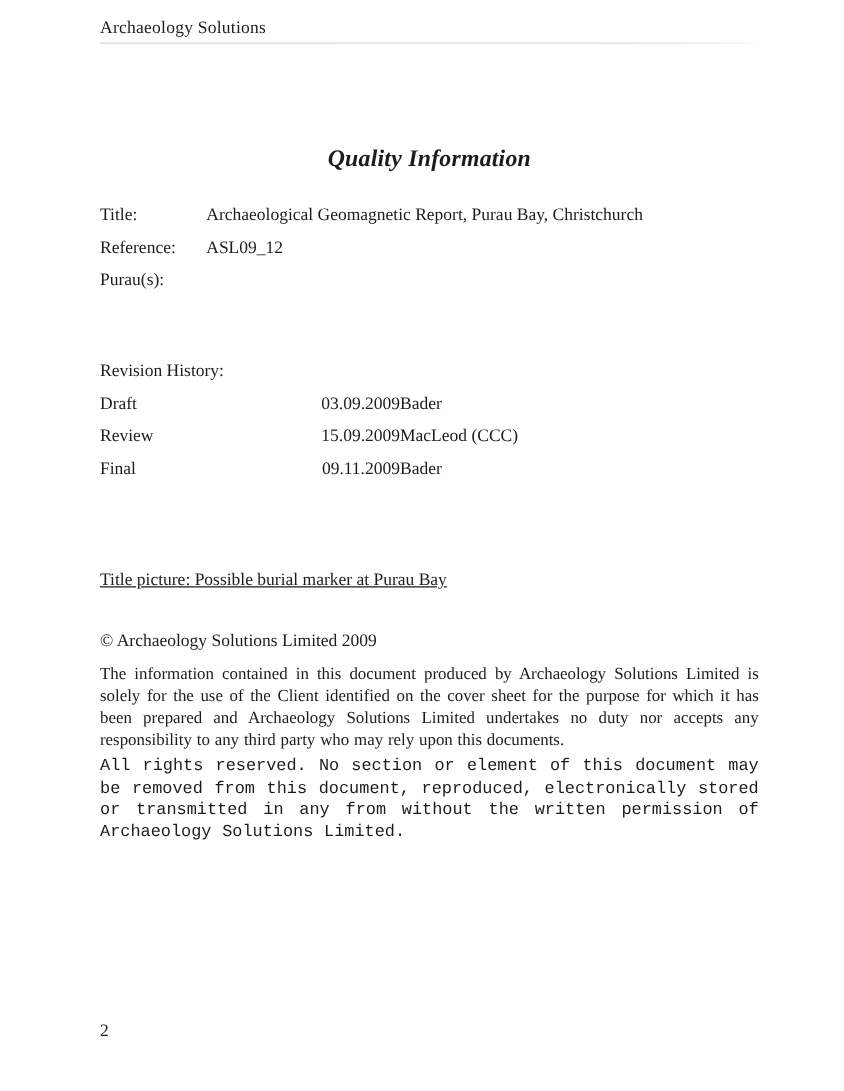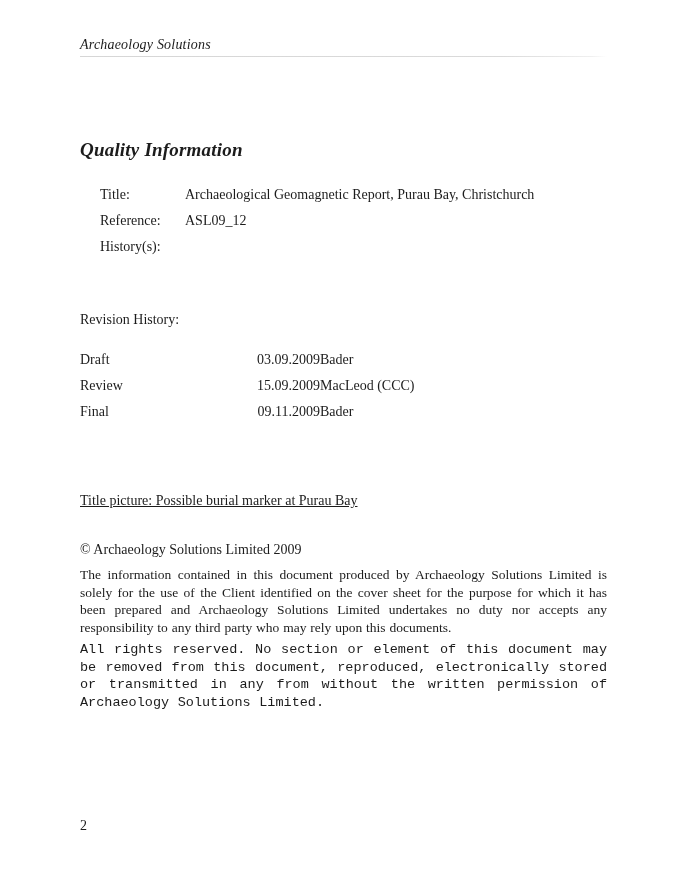--- a/index.html
+++ b/index.html
@@ -13,62 +13,61 @@
     width: 675px;
     height: 873px;
     background: #ffffff;
     overflow: hidden;
   }
   .content {
     padding: 0 68px 0 80px;
   }
   
   .doc-header {
-    padding-top: 38px;
-    font-style: italic;
+    padding-top: 16px;
   }
   .brand {
     font-size: 14px;
     line-height: 14px;
     padding-bottom: 4px;
     letter-spacing: 0.2px;
   }
   .rule {
     height: 1px;
     background: linear-gradient(to right, #d6d6d6 0%, #dadada 80%, #efefef 97%, rgba(255,255,255,0) 100%);
   }
   
   .section-title {
     margin-top: 82px;
     font-size: 19px;
     line-height: 22px;
     font-weight: bold;
     font-style: italic;
     letter-spacing: 0.2px;
+    text-align: center;
   }
   
   .meta {
     margin-top: 26px;
-    margin-left: 20px;
   }
   .meta-row {
     display: flex;
     font-size: 14px;
     line-height: 16px;
     margin-bottom: 10px;
   }
   .meta-label { width: 85px; flex: 0 0 85px; }
   .meta-value { flex: 1; }
   
   .revision-heading {
     margin-top: 57px;
     font-size: 14px;
     line-height: 16px;
   }
-  .revision-table { margin-top: 24px; }
+  .revision-table { margin-top: 10px; }
   .revision-row {
     display: flex;
     font-size: 14px;
     line-height: 16px;
     margin-bottom: 10px;
   }
   .rev-stage { width: 120px; flex: 0 0 120px; }
   .rev-date  { width: 120px; flex: 0 0 120px; text-align: right; }
   .rev-person { flex: 1; }
   
@@ -120,21 +119,21 @@
     <div class="meta">
       <div class="meta-row">
         <span class="meta-label">Title:</span>
         <span class="meta-value">Archaeological Geomagnetic Report, Purau Bay, Christchurch</span>
       </div>
       <div class="meta-row">
         <span class="meta-label">Reference:</span>
         <span class="meta-value">ASL09_12</span>
       </div>
       <div class="meta-row">
-        <span class="meta-label">History(s):</span>
+        <span class="meta-label">Purau(s):</span>
       </div>
     </div>
 
     <div class="revision-heading">Revision History:</div>
 
     <div class="revision-table">
       <div class="revision-row">
         <span class="rev-stage">Draft</span>
         <span class="rev-date">03.09.2009</span>
         <span class="rev-person">Bader</span>

